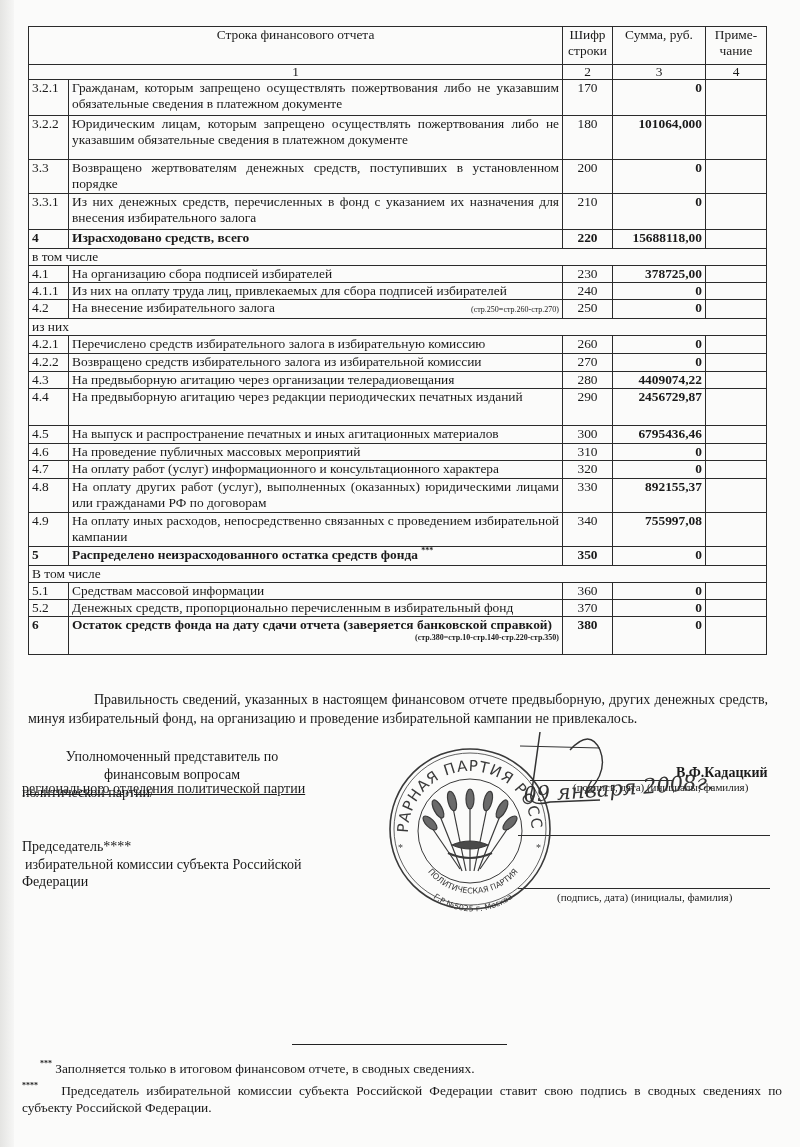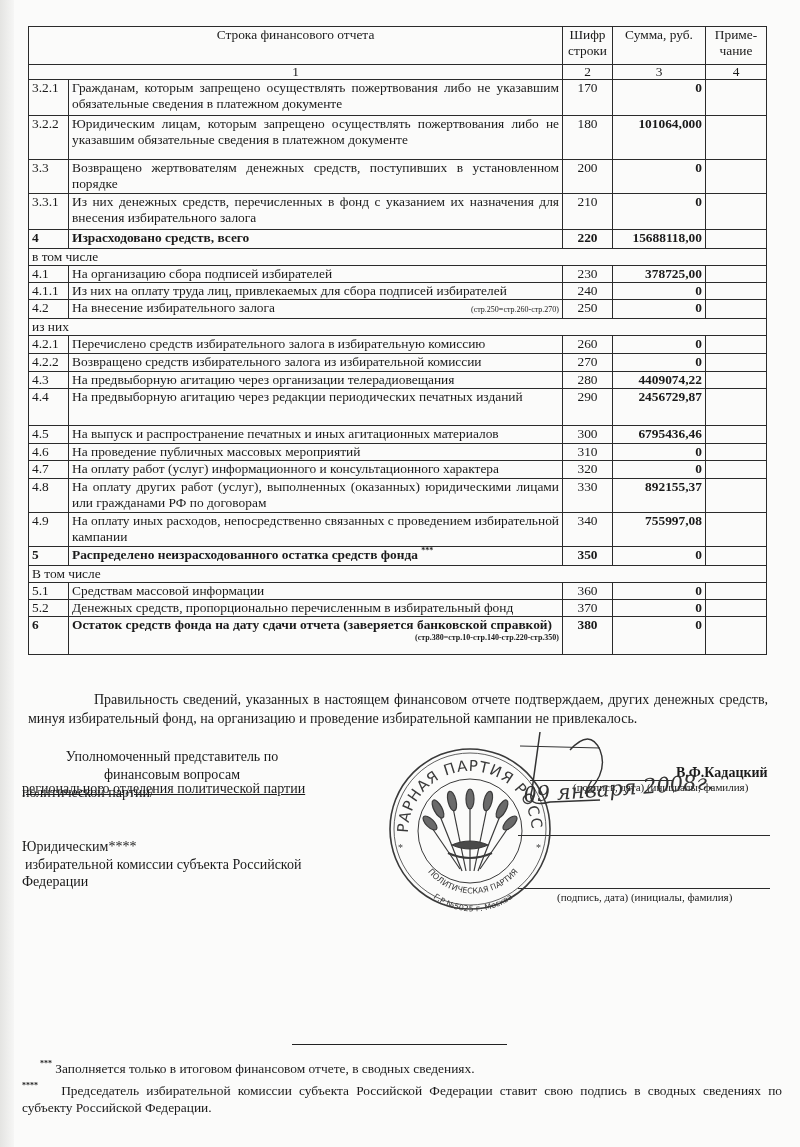--- a/index.html
+++ b/index.html
@@ -253,30 +253,30 @@
       <tr class="bold" style="height: 38px;">
         <td class="num">6</td>
         <td class="text"><span>Остаток средств фонда на дату сдачи отчета (заверяется банковской справкой)</span><span class="formula-under">(стр.380=стр.10-стр.140-стр.220-стр.350)</span></td>
         <td class="code">380</td>
         <td class="sum">0</td>
         <td class="note"></td>
       </tr>
     </tbody>
 </table>
 
-<div class="statement">Правильность сведений, указанных в настоящем финансовом отчете подтверждаем, других денежных средств, минуя избирательный фонд, на организацию и проведение избирательной кампании не привлекалось.</div>
+<div class="statement">Правильность сведений, указанных в настоящем финансовом отчете предвыборную, других денежных средств, минуя избирательный фонд, на организацию и проведение избирательной кампании не привлекалось.</div>
 
 <div class="rep-label rep1">
   <div>Уполномоченный представитель по</div>
   <div>финансовым вопросам</div>
 </div>
 <div class="rep-label rep2">политической партии/</div>
 <div class="rep-label rep3">регионального отделения политической партии</div>
 
-<div class="rep-label chair1">Юридическим****</div>
+<div class="rep-label chair1">Председатель****</div>
 <div class="rep-label chair2">избирательной комиссии субъекта Российской</div>
 <div class="rep-label chair3">Федерации</div>
 
 <div class="sign-line sl1"></div>
 <div class="signer-name">В.Ф.Кадацкий</div>
 <div class="caption cap1">(подпись, дата) (инициалы, фамилия)</div>
 
 <div class="sign-line sl2"></div>
 <div class="sign-line sl3"></div>
 <div class="caption cap2">(подпись, дата) (инициалы, фамилия)</div>

